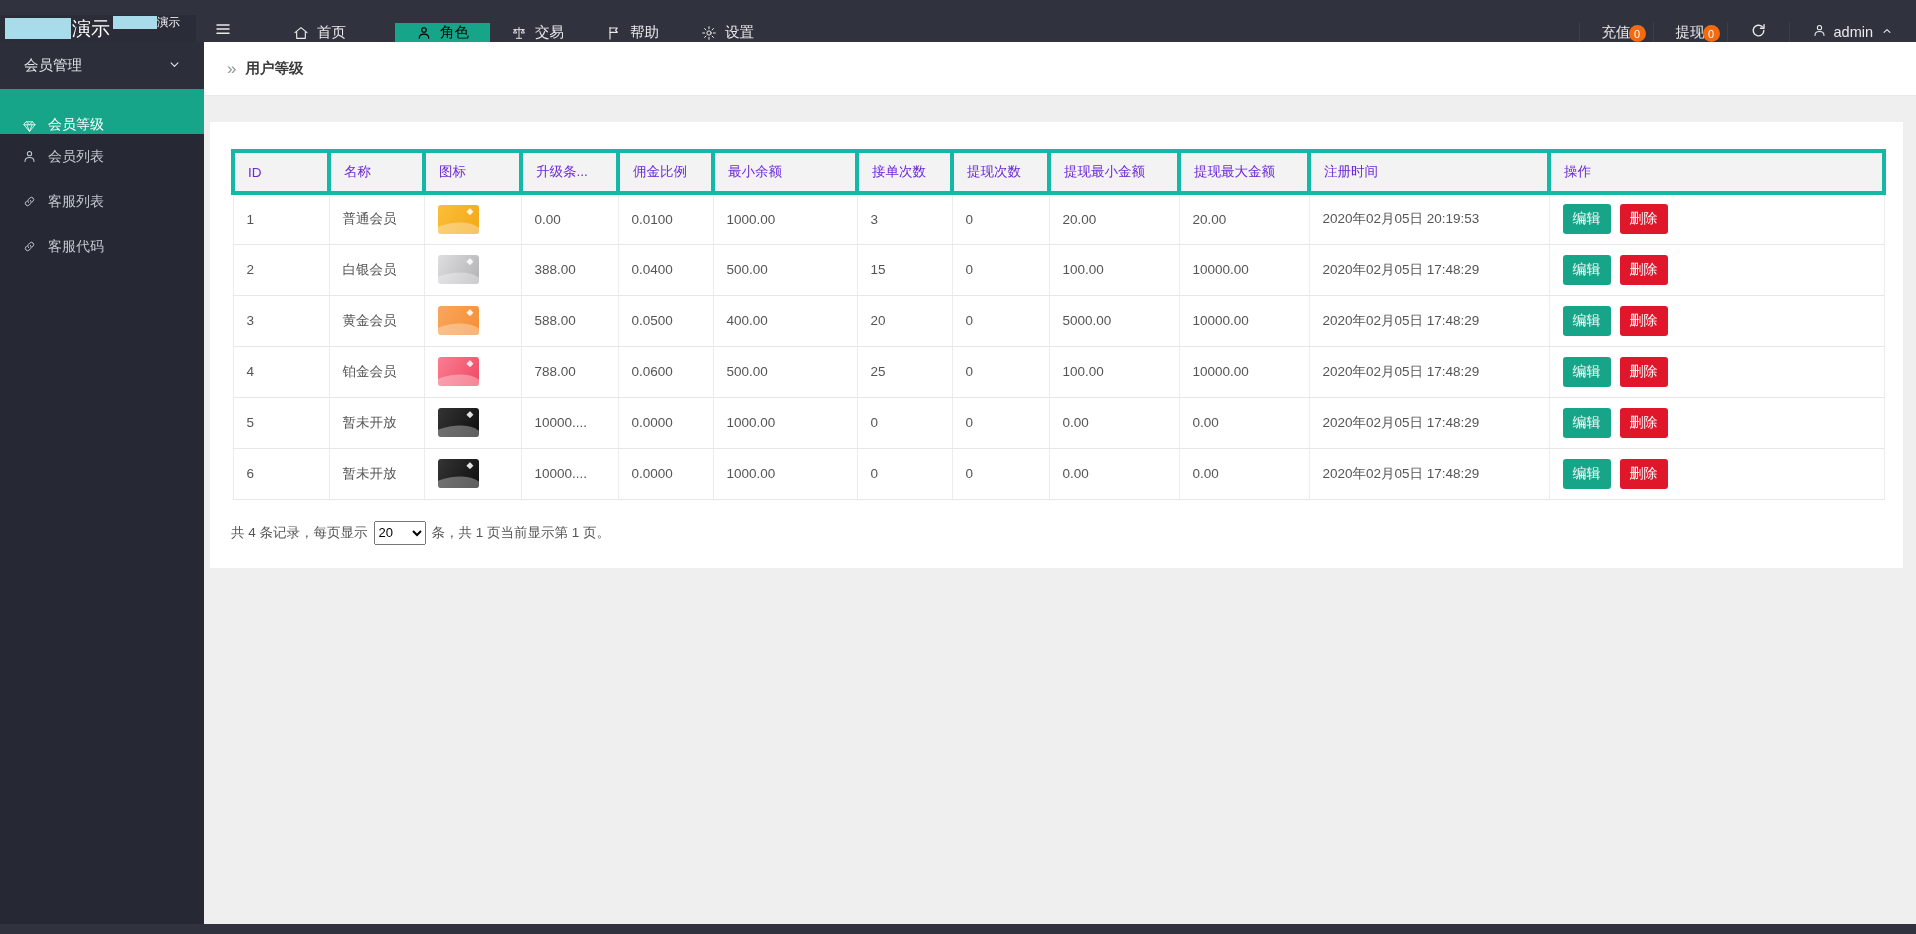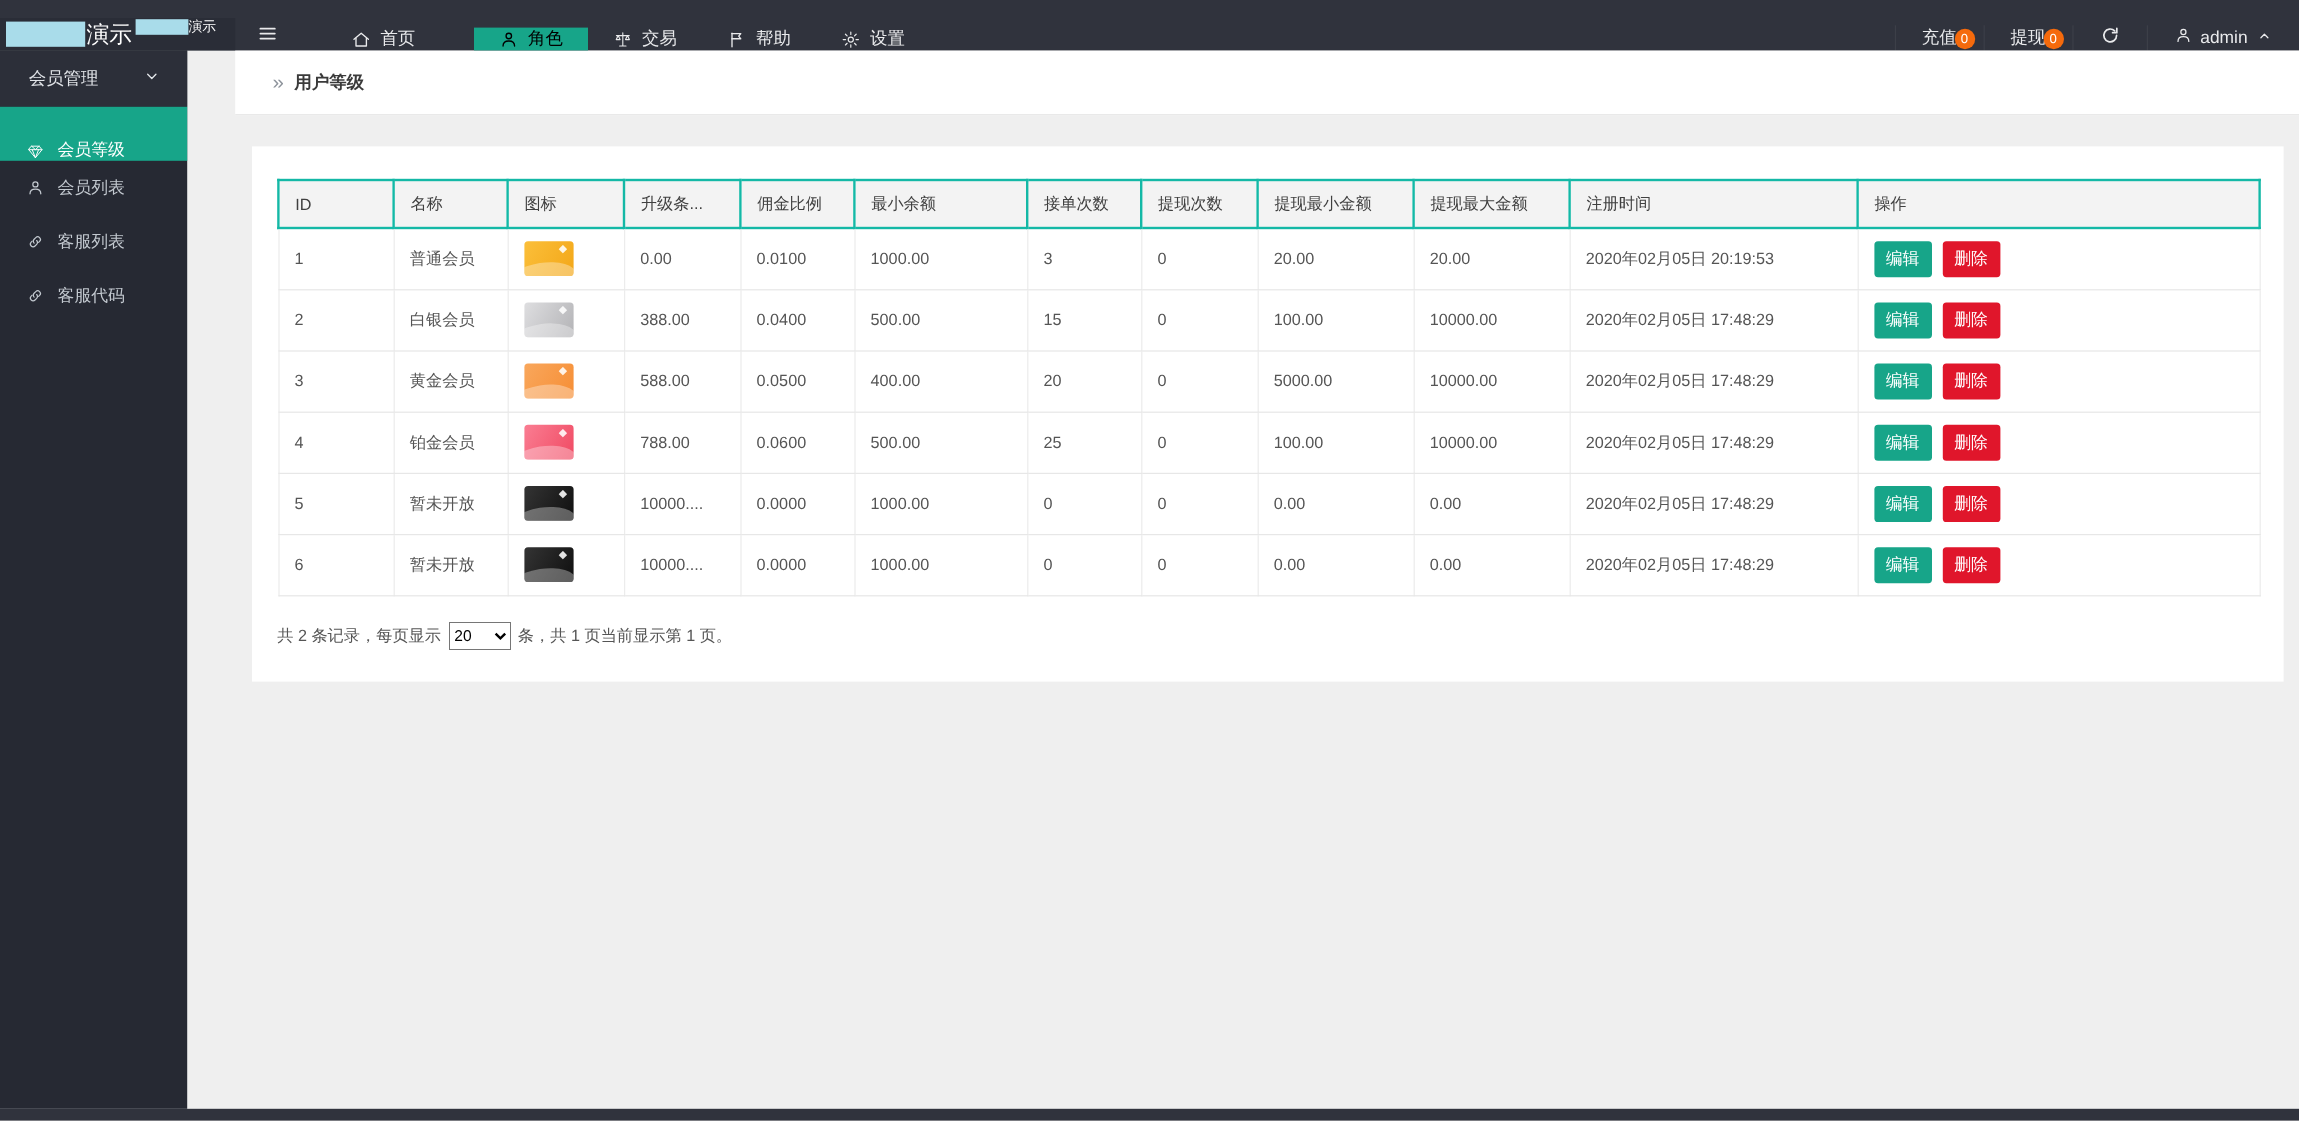--- a/index.html
+++ b/index.html
@@ -18,34 +18,34 @@
   .demo-small{font-size:11.5px;color:#fff;margin-bottom:12px;white-space:nowrap;}
   .menu-toggle{width:54px;display:flex;align-items:center;justify-content:center;cursor:pointer;flex:none;margin-right:22px;}
   .nav-menu{display:flex;align-items:stretch;}
   .nav-item{display:flex;align-items:center;gap:8px;padding:0 21px;font-size:14.5px;cursor:pointer;white-space:nowrap;}
   .nav-item.active{background:var(--accent);color:#000000;margin-left:28px;}
   .nav-item svg{display:block;}
   .top-right{margin-left:auto;display:flex;align-items:stretch;}
   .tr-item{position:relative;display:flex;align-items:center;gap:7px;padding:0 22px;font-size:14.5px;cursor:pointer;border-left:1px solid rgba(255,255,255,.06);white-space:nowrap;}
   .badge{position:absolute;top:3px;right:7px;min-width:17px;height:17px;box-sizing:border-box;padding:0 4px;border-radius:9px;background:var(--badge);color:#fff;font-size:11px;display:flex;align-items:center;justify-content:center;}
   
-  .sidebar{position:absolute;top:42px;left:0;width:156px;bottom:10px;background:var(--sidebar-bg);color:#c2c8cf;z-index:15;}
+  .sidebar{position:absolute;top:42px;left:0;width:204px;bottom:10px;background:var(--sidebar-bg);color:#c2c8cf;z-index:15;}
   .side-group{height:47px;display:flex;align-items:center;justify-content:space-between;padding:0 22px 0 24px;font-size:14.5px;color:#e2e5e9;cursor:pointer;background:var(--group-bg);}
   .side-item{height:45px;display:flex;align-items:center;gap:11px;padding-left:22px;font-size:14px;cursor:pointer;}
   .side-item.active{background:var(--accent);color:#fff;align-items:flex-end;}
   .side-item svg{display:block;flex:none;}
   
   .breadcrumb-bar{position:absolute;top:42px;left:196px;right:0;height:54px;background:#fff;border-bottom:1px solid #e9e9e9;display:flex;align-items:center;padding-left:31px;box-sizing:border-box;z-index:10;}
   .crumb-arrows{color:#8e949c;font-size:17px;margin-right:9px;line-height:1;}
   .crumb-label{color:#3a3a3a;font-size:14.5px;font-weight:bold;}
   
   .card{position:absolute;left:210px;top:122px;width:1693px;height:446px;background:#fff;}
   .table-wrap{padding:27px 21px 0;}
   table{border-collapse:collapse;table-layout:fixed;width:1651px;font-size:13.5px;color:#555;}
-  thead th{background:#f3f3f3;border:2px solid #14b8a6;font-weight:normal;color:#404040;text-align:left;padding:10px 13px;box-sizing:border-box;white-space:nowrap;overflow:hidden;}
+  thead th{background:#f3f3f3;border:4px solid #14b8a6;font-weight:normal;color:#6d28d9;text-align:left;padding:10px 13px;box-sizing:border-box;white-space:nowrap;overflow:hidden;}
   tbody td{border:1px solid #ececec;border-bottom:1px solid #e7e7e7;padding:0 13px;height:51px;box-sizing:border-box;white-space:nowrap;overflow:hidden;}
   .card-icon{width:41px;height:29px;border-radius:3px;position:relative;overflow:hidden;}
   .card-icon .gem-glyph{position:absolute;top:2px;right:5px;color:rgba(255,255,255,.88);font-size:9px;line-height:1;}
   .card-icon::after{content:"";position:absolute;left:-14px;bottom:-17px;width:58px;height:28px;background:rgba(255,255,255,.33);border-radius:50%;transform:rotate(-9deg);}
   .btn{display:inline-block;border:none;border-radius:3px;color:#fff;font-size:14px;padding:6px 10px;cursor:pointer;font-family:inherit;}
   .btn-edit{background:var(--accent);margin-right:9px;}
   .btn-del{background:var(--red);}
   
   .pagination{display:flex;align-items:center;gap:6px;margin:21px 21px 0;font-size:13.5px;color:#555;}
   .pagination select{font-size:13px;height:24px;min-width:52px;font-family:inherit;}
@@ -333,21 +333,21 @@
             <td>0</td>
             <td>0.00</td>
             <td>0.00</td>
             <td>2020年02月05日 17:48:29</td>
             <td><button class="btn btn-edit">编辑</button><button class="btn btn-del">删除</button></td>
           </tr>
         </tbody>
     </table>
   </div>
   <div class="pagination">
-    <span>共 2 条记录，每页显示</span>
+    <span>共 4 条记录，每页显示</span>
     <select>
       <option>20</option>
     </select>
     <span>条，共 1 页当前显示第 1 页。</span>
   </div>
 </div>
 
 <div class="bottom-strip"></div>
 
 </body></html>

